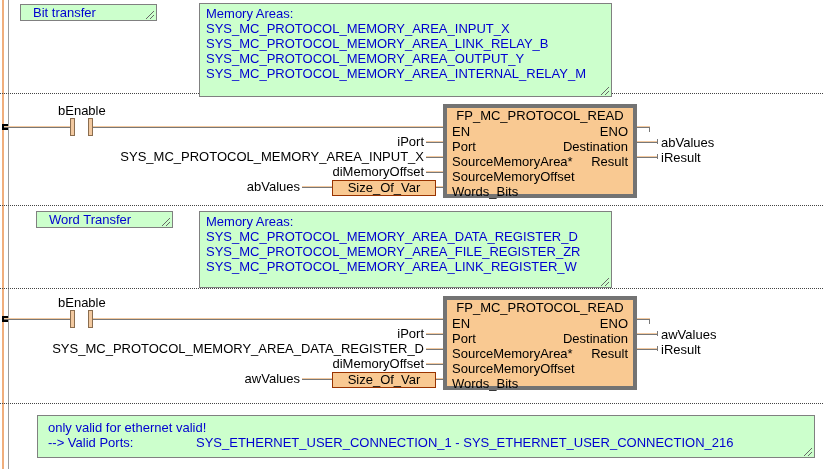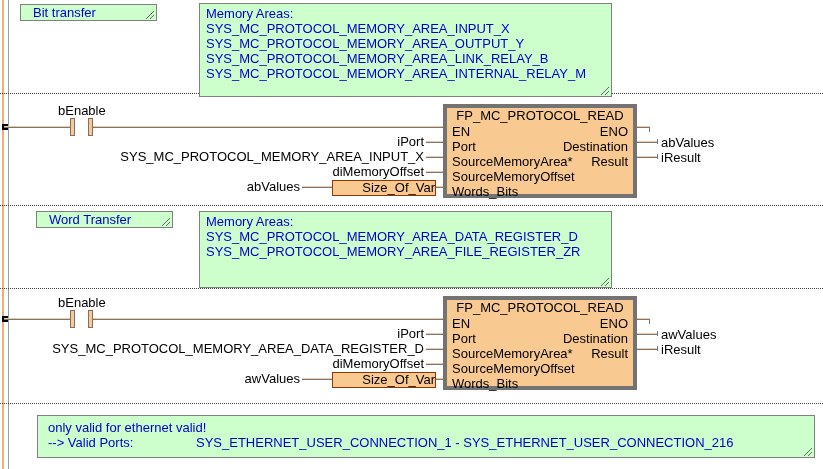--- a/index.html
+++ b/index.html
@@ -24,21 +24,21 @@
   .lbl{position:absolute;line-height:13px;white-space:nowrap;}
   .lbl-r{position:absolute;line-height:13px;white-space:nowrap;right:399px;text-align:right;}
   .fb{
     position:absolute;left:443px;width:194px;height:94px;background:#f9c992;
     border:4px solid #737373;box-sizing:border-box;
   }
   .fb-title{text-align:center;line-height:16px;}
   .fb-row{display:flex;justify-content:space-between;line-height:15px;padding:0 5px;}
   .sizebox{
     position:absolute;left:332px;width:104px;height:16px;background:#f9c992;
-    border:1px solid #993300;box-sizing:border-box;text-align:right;line-height:14px;
+    border:1px solid #993300;box-sizing:border-box;text-align:center;line-height:14px;
   }
   .footer-line2 .flabel{display:inline-block;width:148px;}
 </style>
 </head>
 <body>
 
 <div id="canvas">
 
   <div class="vline rail-orange"></div>
   <div class="vline rail-gray"></div>
@@ -54,22 +54,22 @@
       <svg width="8" height="8">
           <line x1="0" y1="8" x2="8" y2="0" stroke="#666" stroke-width="1"></line>
           <line x1="4" y1="8" x2="8" y2="4" stroke="#666" stroke-width="1"></line>
         </svg>
     </span>
   </div>
 
   <div class="comment" style="left:199px;top:3px;width:413px;height:94px;padding:2px 6px;">
     <div>Memory Areas:</div>
     <div>SYS_MC_PROTOCOL_MEMORY_AREA_INPUT_X</div>
+    <div>SYS_MC_PROTOCOL_MEMORY_AREA_LINK_RELAY_B</div>
     <div>SYS_MC_PROTOCOL_MEMORY_AREA_OUTPUT_Y</div>
-    <div>SYS_MC_PROTOCOL_MEMORY_AREA_LINK_RELAY_B</div>
     <div>SYS_MC_PROTOCOL_MEMORY_AREA_INTERNAL_RELAY_M</div>
     <span class="grip">
       <svg width="8" height="8">
           <line x1="0" y1="8" x2="8" y2="0" stroke="#666" stroke-width="1"></line>
           <line x1="4" y1="8" x2="8" y2="4" stroke="#666" stroke-width="1"></line>
         </svg>
     </span>
   </div>
 
   <div class="dot" style="left:2px;top:124px;"></div>
@@ -135,20 +135,21 @@
           <line x1="0" y1="8" x2="8" y2="0" stroke="#666" stroke-width="1"></line>
           <line x1="4" y1="8" x2="8" y2="4" stroke="#666" stroke-width="1"></line>
         </svg>
     </span>
   </div>
 
   <div class="comment" style="left:199px;top:211px;width:413px;height:77px;padding:2px 6px;">
     <div>Memory Areas:</div>
     <div>SYS_MC_PROTOCOL_MEMORY_AREA_DATA_REGISTER_D</div>
     <div>SYS_MC_PROTOCOL_MEMORY_AREA_FILE_REGISTER_ZR</div>
+    <div>SYS_MC_PROTOCOL_MEMORY_AREA_LINK_REGISTER_W</div>
     <span class="grip">
       <svg width="8" height="8">
           <line x1="0" y1="8" x2="8" y2="0" stroke="#666" stroke-width="1"></line>
           <line x1="4" y1="8" x2="8" y2="4" stroke="#666" stroke-width="1"></line>
         </svg>
     </span>
   </div>
 
   <div class="dot" style="left:2px;top:316px;"></div>
   <div class="wire" style="left:4px;top:318px;width:66px;"></div>

